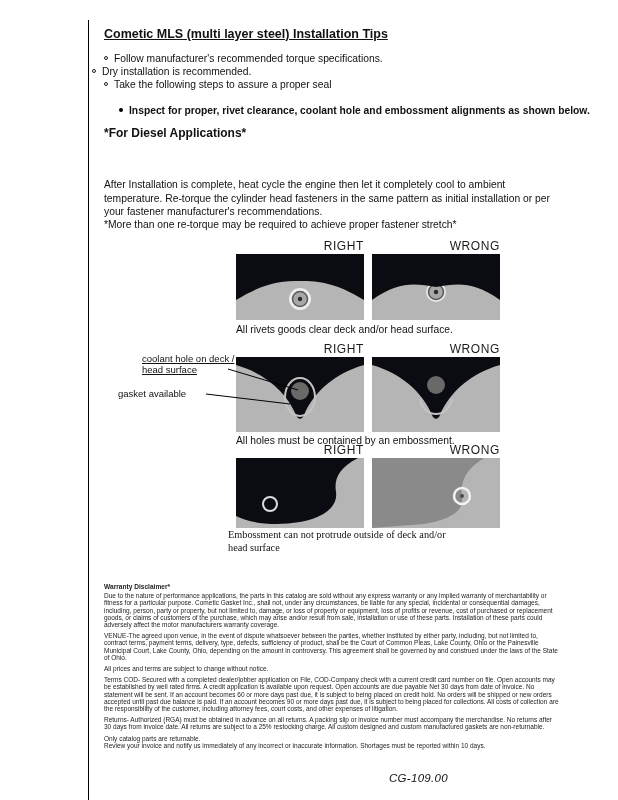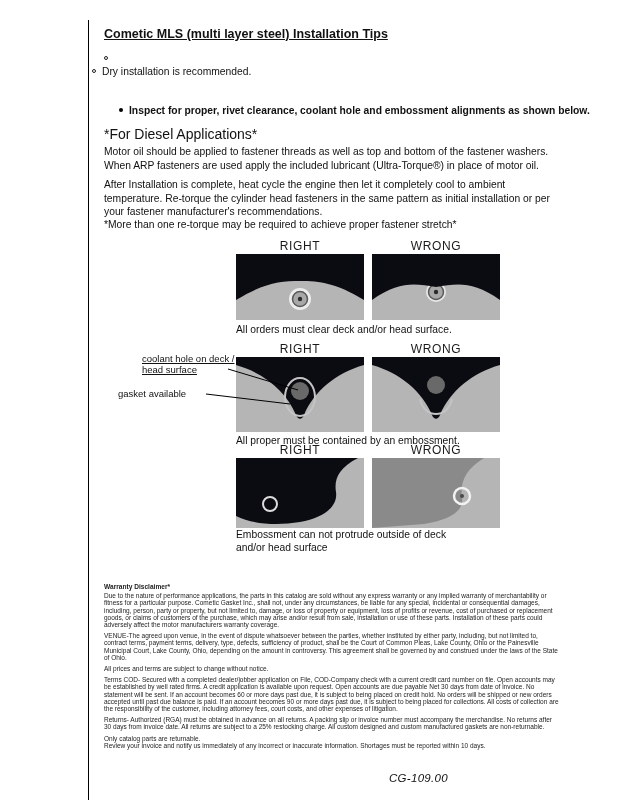--- a/index.html
+++ b/index.html
@@ -5,75 +5,77 @@
   * { margin:0; padding:0; box-sizing:border-box; }
   html,body { background:#ffffff; }
   body { font-family:"Liberation Sans", sans-serif; color:#111; }
   .page { position:relative; width:598px; height:800px; background:#fff; overflow:hidden;margin-top:12px; }
   .abs { position:absolute; }
   .rule-left { left:88px; top:8px; width:1px; height:786px; background:#000; }
   .title { left:104px; top:15px; font-size:12.5px; font-weight:bold; text-decoration:underline; white-space:nowrap; }
   .bullet-line { font-size:10.3px; line-height:13px; white-space:nowrap; }
   .marker-open { display:inline-block; width:4px; height:4px; border:1px solid #222; border-radius:50%; margin-right:6px; vertical-align:2px; background:#fff; }
   .marker-filled { display:inline-block; width:4px; height:4px; background:#000; border-radius:50%; margin-right:6px; vertical-align:2px; }
-  .h-diesel { font-size:14px; font-weight:normal; white-space:nowrap; }
+  .h-diesel { font-size:12px; font-weight:bold; white-space:nowrap; }
   .para { font-size:10.3px; line-height:13.5px; width:462px; }
   .note { font-size:10.3px; white-space:nowrap; }
-  .dg-header { width:128px; text-align:center; font-size:12px; letter-spacing:0.6px; color:#1a1a1a; }
+  .dg-header { width:128px; text-align:right; font-size:12px; letter-spacing:0.6px; color:#1a1a1a; }
   .dg-caption { font-size:10.3px; line-height:12.5px; }
   .callout { font-size:9.5px; line-height:11px; color:#111; }
   .legal { width:455px; font-size:6.5px; line-height:7.2px; color:#1c1c1c; }
   .legal-heading { font-weight:bold; font-size:6.6px; margin-bottom:2px; }
   .legal-para { margin-bottom:4px; }
   .legal-para.tight { margin-bottom:0; }
   .footer-code { font-size:11.5px; letter-spacing:0.3px; }
   svg { display:block; }
 </style>
 </head>
 <body>
 
 <div class="page">
 
   <div class="abs rule-left"></div>
 
   <div class="abs title">Cometic MLS (multi layer steel) Installation Tips</div>
 
   <div class="abs bullet-line" style="left:104px; top:40px;">
-    <span class="marker-open"></span>
+    <span class="marker-open"></span><span>Follow manufacturer's recommended torque specifications.</span>
   </div>
   <div class="abs bullet-line" style="left:92px; top:53px;">
     <span class="marker-open"></span><span>Dry installation is recommended.</span>
+  </div>
+  <div class="abs bullet-line" style="left:104px; top:66px;">
+    <span class="marker-open"></span><span>Take the following steps to assure a proper seal</span>
   </div>
   <div class="abs bullet-line" style="left:119px; top:92px;font-weight:bold;">
     <span class="marker-filled"></span><span>Inspect for proper, rivet clearance, coolant hole and embossment alignments as shown below.</span>
   </div>
 
   <div class="abs h-diesel" style="left:104px; top:114px;">*For Diesel Applications*</div>
-  <div class="abs para" style="left:104px; top:133px;">Motor oil should be applied to fastener threads as well as top and bottom of the fastener washers. When ARP fasteners are used apply the included lubricant (Ultra-Torque®) in place of motor oil.</div>
   <div class="abs note" style="left:104px; top:207px;">*More than one re-torque may be required to achieve proper fastener stretch*</div>
   <div class="abs para" style="left:104px; top:166px;">After Installation is complete, heat cycle the engine then let it completely cool to ambient temperature. Re-torque the cylinder head fasteners in the same pattern as initial installation or per your fastener manufacturer's recommendations.</div>
 
   <div class="abs dg-header" style="left:236px; top:227px;">RIGHT</div>
   <div class="abs dg-header" style="left:372px; top:227px;">WRONG</div>
 
   <svg class="abs" style="left:236px; top:242px;" width="128" height="66" viewBox="0 0 128 66">
     <rect width="128" height="66" fill="#b5b5b5"></rect>
     <path d="M0,0 H128 V46 C100,29 84,27 64,27 C44,27 28,29 0,46 Z" fill="#0b0b12"></path>
     <circle cx="64" cy="45" r="11" fill="#ededed"></circle>
     <circle cx="64" cy="45" r="7.5" fill="#a8a8a8" stroke="#5a5a5a" stroke-width="1.5"></circle>
     <circle cx="64" cy="45" r="2.2" fill="#2a2a2a"></circle>
   </svg>
   <svg class="abs" style="left:372px; top:242px;" width="128" height="66" viewBox="0 0 128 66">
     <rect width="128" height="66" fill="#b5b5b5"></rect>
     <circle cx="64" cy="38" r="10" fill="#e8e8e8"></circle>
     <circle cx="64" cy="38" r="7.5" fill="#a8a8a8" stroke="#5a5a5a" stroke-width="1.5"></circle>
     <circle cx="64" cy="38" r="2.2" fill="#2a2a2a"></circle>
     <path d="M0,0 H128 V46 C100,26 84,30 64,33 C44,30 28,26 0,46 Z" fill="#0b0b12"></path>
   </svg>
-  <div class="abs dg-caption" style="left:236px; top:312px; white-space:nowrap;">All orders must clear deck and/or head surface.</div>
+  <div class="abs dg-caption" style="left:236px; top:312px; white-space:nowrap;">All rivets goods clear deck and/or head surface.</div>
 
   <div class="abs dg-header" style="left:236px; top:330px;">RIGHT</div>
   <div class="abs dg-header" style="left:372px; top:330px;">WRONG</div>
 
   <div class="abs callout" style="left:142px; top:341px; width:93px;text-decoration:underline;">coolant hole on deck / head surface</div>
   <div class="abs callout" style="left:118px; top:376px; white-space:nowrap;">gasket available</div>
 
   <svg class="abs" style="left:236px; top:345px;" width="128" height="75" viewBox="0 0 128 75">
     <rect width="128" height="75" fill="#b5b5b5"></rect>
     <path d="M0,0 H128 V8 C100,16 78,34 68,58 C66,63 62,63 60,58 C50,34 28,16 0,8 Z" fill="#0b0b12"></path>
@@ -85,37 +87,37 @@
     <path d="M0,0 H128 V8 C100,16 78,34 68,58 C66,63 62,63 60,58 C50,34 28,16 0,8 Z" fill="#0b0b12"></path>
     <circle cx="64" cy="28" r="9" fill="#696969"></circle>
     <path d="M48,42 C52,62 76,62 80,42" fill="none" stroke="#c4c4c4" stroke-width="2"></path>
   </svg>
 
   <svg class="abs" style="left:206px; top:350px; pointer-events:none;" width="120" height="50" viewBox="0 0 120 50">
     <line x1="22" y1="7" x2="92" y2="28" stroke="#000" stroke-width="1"></line>
     <line x1="0" y1="32" x2="84" y2="42" stroke="#000" stroke-width="1"></line>
   </svg>
 
-  <div class="abs dg-caption" style="left:236px; top:423px; white-space:nowrap;">All proper must be contained by an embossment.</div>
+  <div class="abs dg-caption" style="left:236px; top:423px; white-space:nowrap;">All holes must be contained by an embossment.</div>
 
   <div class="abs dg-header" style="left:236px; top:431px;">RIGHT</div>
   <div class="abs dg-header" style="left:372px; top:431px;">WRONG</div>
 
   <svg class="abs" style="left:236px; top:446px;" width="128" height="70" viewBox="0 0 128 70">
     <rect width="128" height="70" fill="#b5b5b5"></rect>
     <path d="M0,0 H122 C102,10 98,22 100,34 C102,48 88,60 64,64 C40,68 16,66 0,58 Z" fill="#0b0b12"></path>
     <circle cx="34" cy="46" r="7" fill="none" stroke="#dcdcdc" stroke-width="2"></circle>
   </svg>
   <svg class="abs" style="left:372px; top:446px;" width="128" height="70" viewBox="0 0 128 70">
     <rect width="128" height="70" fill="#b5b5b5"></rect>
     <path d="M0,0 H112 C92,12 88,26 90,40 C92,54 76,62 52,66 L0,70 Z" fill="#8a8a8a"></path>
     <circle cx="90" cy="38" r="8" fill="none" stroke="#f2f2f2" stroke-width="2.5"></circle>
     <circle cx="90" cy="38" r="2" fill="#4a4a4a"></circle>
   </svg>
-  <div class="abs dg-caption" style="left:236px; top:517px; width:232px;">Embossment can not protrude outside of deck and/or head surface</div>
+  <div class="abs dg-caption" style="left:228px; top:517px; width:232px;font-family:Liberation Serif, serif;">Embossment can not protrude outside of deck and/or head surface</div>
 
   <div class="abs legal" style="left:104px; top:571px;">
     <div class="legal-heading">Warranty Disclaimer*</div>
     <div class="legal-para">Due to the nature of performance applications, the parts in this catalog are sold without any express warranty or any implied warranty of merchantability or fitness for a particular purpose.  Cometic Gasket Inc., shall not, under any circumstances, be liable for any special, incidental or consequential damages, including, person, party or property, but not limited to, damage, or loss of property or equipment, loss of profits or revenue, cost of purchased or replacement goods, or claims of customers of the purchase, which may arise and/or result from sale, installation or use of these parts.  Installation of these parts could adversely affect the motor manufacturers warranty coverage.</div>
     <div class="legal-para">VENUE-The agreed upon venue, in the event of dispute whatsoever between the parties, whether instituted by either party, including, but not limited to, contract terms, payment terms, delivery, type, defects, sufficiency of product, shall be the Court of Common Pleas, Lake County, Ohio or the Painesville Municipal Court, Lake County, Ohio, depending on the amount in controversy. This agreement shall be governed by and construed under the laws of the State of Ohio.</div>
     <div class="legal-para">All prices and terms are subject to change without notice.</div>
     <div class="legal-para">Terms COD- Secured with a completed dealer/jobber application on File, COD-Company check with a current credit card number on file.  Open accounts may be established by well rated firms.  A credit application is available upon request.  Open accounts are due payable Net 30 days from date of invoice.  No statement will be sent.  If an account becomes 60 or more days past due, it is subject to being placed on credit hold.  No orders will be shipped or new orders accepted until past due balance is paid.  If an account becomes 90 or more days past due, it is subject to being placed for collections.  All costs of collection are the responsibility of the customer, including attorney fees, court costs, and other expenses of litigation.</div>
     <div class="legal-para">Returns- Authorized (RGA) must be obtained in advance on all returns.  A packing slip or invoice number must accompany the merchandise.  No returns after 30 days from invoice date.  All returns are subject to a 25% restocking charge.  All custom designed and custom manufactured gaskets are non-returnable.</div>
     <div class="legal-para tight">Only catalog parts are returnable.</div>
     <div class="legal-para tight">Review your invoice and notify us immediately of any incorrect or inaccurate information.  Shortages must be reported within 10 days.</div>

